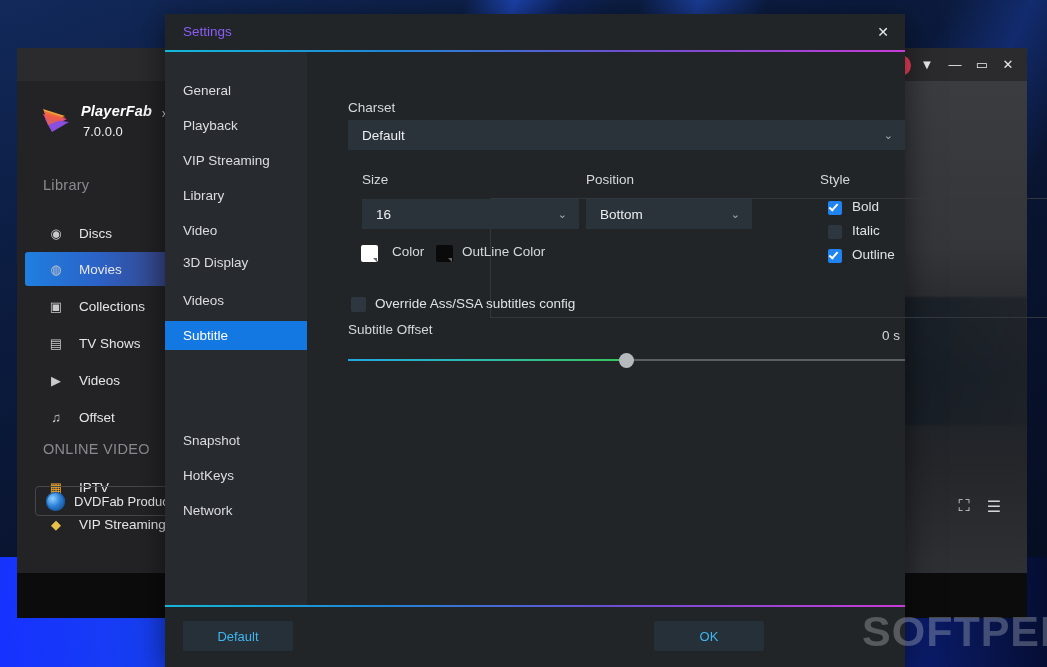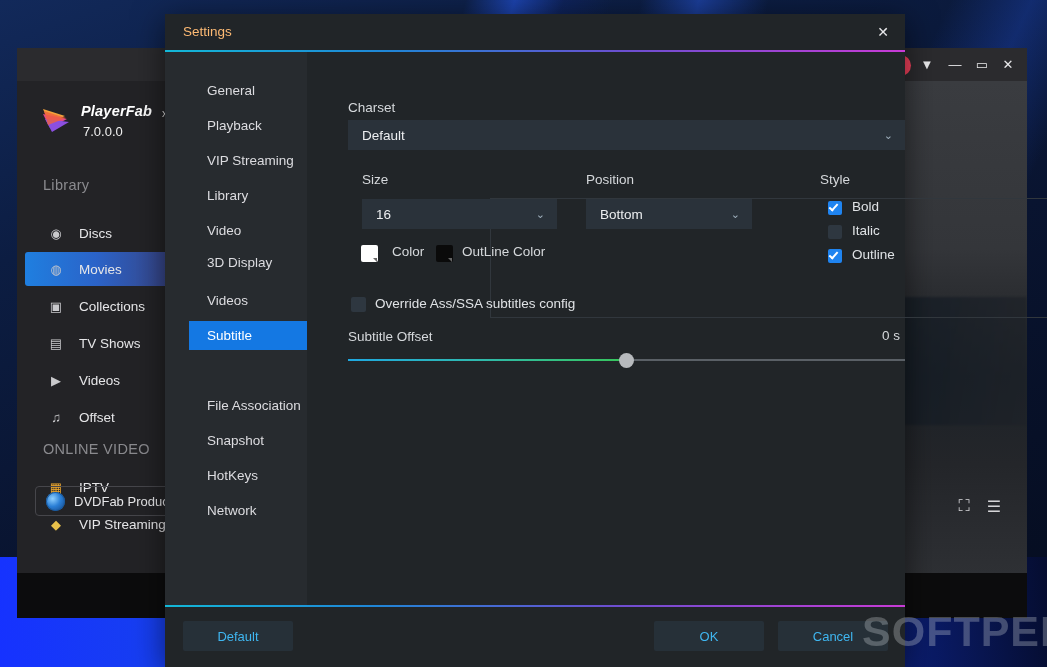--- a/index.html
+++ b/index.html
@@ -156,21 +156,21 @@
     position: absolute; left: 165px; top: 14px; width: 740px; height: 653px;
     background: #212528;
     box-shadow: 0 6px 30px rgba(0,0,0,.55);
   }
   #dlg-titlebar {
     position: absolute; left: 0; top: 0; right: 0; height: 36px;
     background: #212528;
   }
   #dlg-title {
     position: absolute; left: 18px; top: 10px;
-    font-size: 13.5px; color: #fdba74;
+    font-size: 13.5px; color: #8b5cf6;
   }
   #dlg-close {
     position: absolute; right: 9px; top: 5px;
     width: 26px; height: 26px;
     display: flex; align-items: center; justify-content: center;
     color: #e9e9ec; font-size: 14px; cursor: pointer;
   }
   #dlg-accent {
     position: absolute; left: 0; right: 0; top: 36px; height: 2px;
     background: linear-gradient(90deg,#13b8d8 0%, #1f86d6 30%, #6b4fd0 62%, #c83bd6 100%);
@@ -178,21 +178,20 @@
   #dlg-sidebar {
     position: absolute; left: 0; top: 38px; width: 142px; bottom: 62px;
     background: #272b2f;
   }
   .dlg-nav {
     position: absolute; left: 0; width: 142px; height: 29px;
     display: flex; align-items: center;
     padding-left: 18px;
     color: #dcdce0; font-size: 13.5px;
     cursor: pointer;
-    margin-left: 24px;
   }
   .dlg-nav.active { background: #1478e3; color: #fff; }
 
   #dlg-body {
     position: absolute; left: 142px; top: 38px; right: 0; bottom: 62px;
     background: #212528;
   }
   #dlg-footbar {
     position: absolute; left: 0; right: 0; bottom: 0; height: 62px;
     background: #212528;
@@ -376,38 +375,37 @@
 
   <div id="dlg-sidebar">
     <div class="dlg-nav" style="top:24px">General</div>
     <div class="dlg-nav" style="top:59px">Playback</div>
     <div class="dlg-nav" style="top:94px">VIP Streaming</div>
     <div class="dlg-nav" style="top:129px">Library</div>
     <div class="dlg-nav" style="top:164px">Video</div>
     <div class="dlg-nav" style="top:196px">3D Display</div>
     <div class="dlg-nav" style="top:234px">Videos</div>
     <div class="dlg-nav active" style="top:269px">Subtitle</div>
-    <div class="dlg-nav" style="top:339px">File Association</div>
     <div class="dlg-nav" style="top:409px">HotKeys</div>
     <div class="dlg-nav" style="top:374px">Snapshot</div>
     <div class="dlg-nav" style="top:444px">Network</div>
   </div>
 
   <div id="dlg-body">
 
     <div class="field-label" style="left:41px; top:48px">Charset</div>
     <div class="combo" style="left:41px; top:68px; width:557px">
       <span>Default</span>
       <span class="chev">⌄</span>
     </div>
 
     <div id="group-box"></div>
 
     <div class="field-label" style="left:55px; top:120px">Size</div>
-    <div class="combo" style="left:55px; top:147px; width:195px">
+    <div class="combo" style="left:55px; top:147px; width:217px">
       <span>16</span>
       <span class="chev">⌄</span>
     </div>
 
     <div class="field-label" style="left:279px; top:120px">Position</div>
     <div class="combo" style="left:279px; top:147px; width:166px">
       <span>Bottom</span>
       <span class="chev">⌄</span>
     </div>
 
@@ -432,30 +430,29 @@
     <div class="field-label" style="left:85px; top:192px">Color</div>
 
     <div class="swatch" style="left:129px; top:193px; background:#0a0a0a">
         <span class="sw-arrow"></span>
       </div>
     <div class="field-label" style="left:155px; top:192px">OutLine Color</div>
 
     <div class="cb off" style="left:44px; top:245px; width:15px; height:15px"></div>
     <div class="cb-label" style="left:68px; top:244px">Override Ass/SSA subtitles config</div>
 
-    <div class="field-label" style="left:41px; top:277px">Subtitle Offset</div>
+    <div class="field-label" style="left:41px; top:270px">Subtitle Offset</div>
     <div class="field-label" style="left:575px; top:276px">0 s</div>
 
     <div id="slider-track" style="left:41px; top:307px; width:557px">
       <div id="slider-fill" style="width: 50%;"></div>
       <div id="slider-knob" style="left: 50%;"></div>
     </div>
   </div>
 
   <div id="dlg-footbar">
     <div id="foot-accent"></div>
     <div class="foot-btn" id="btn-default">Default</div>
     <div class="foot-btn" id="btn-ok">OK</div>
-    <div class="foot-btn" id="btn-cancel">Cancel</div>
   </div>
 </div>
 
 <div id="watermark">SOFTPEDIA</div>
 
 </body></html>

